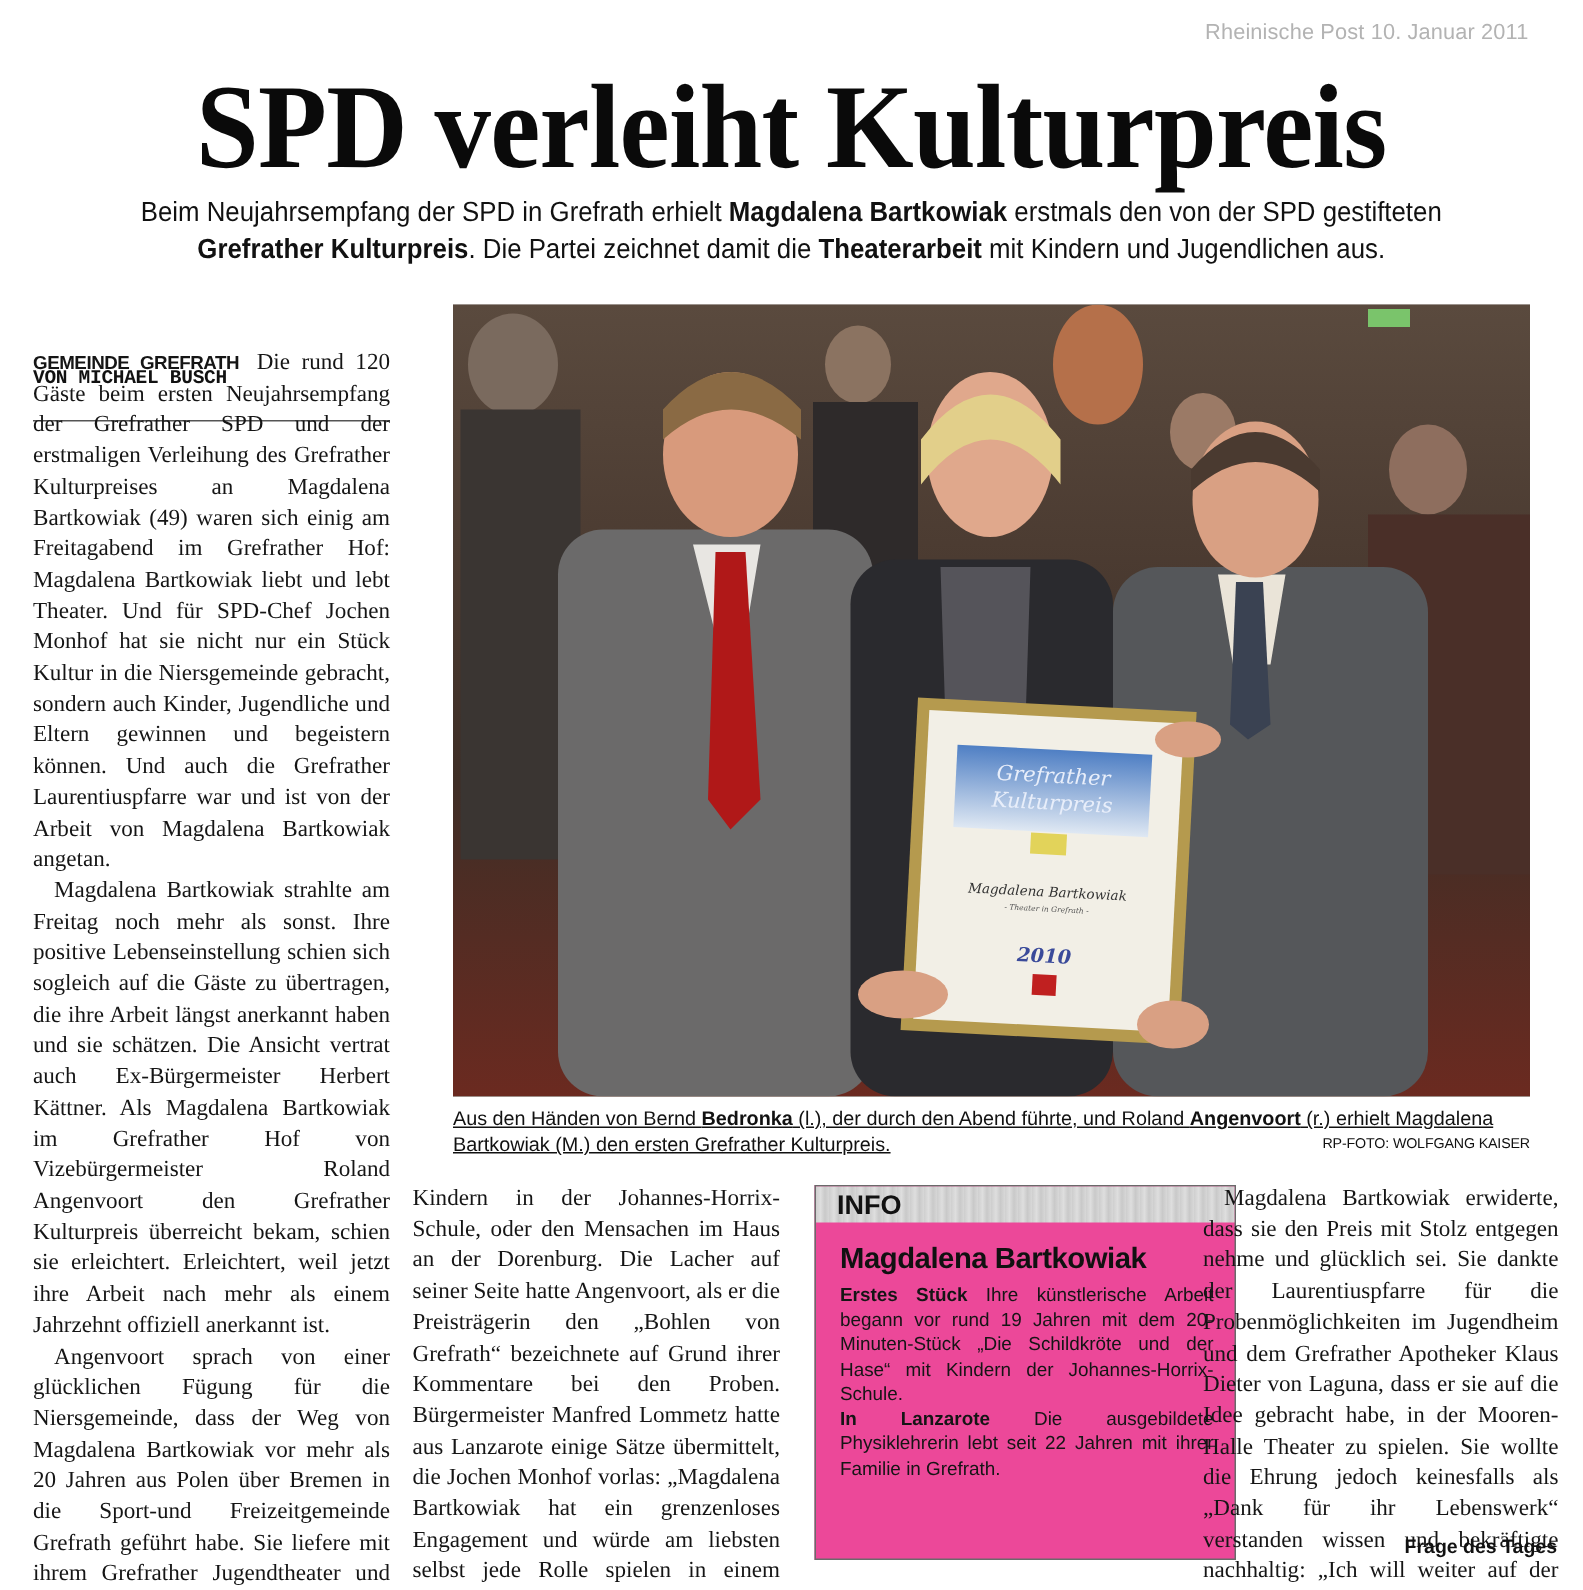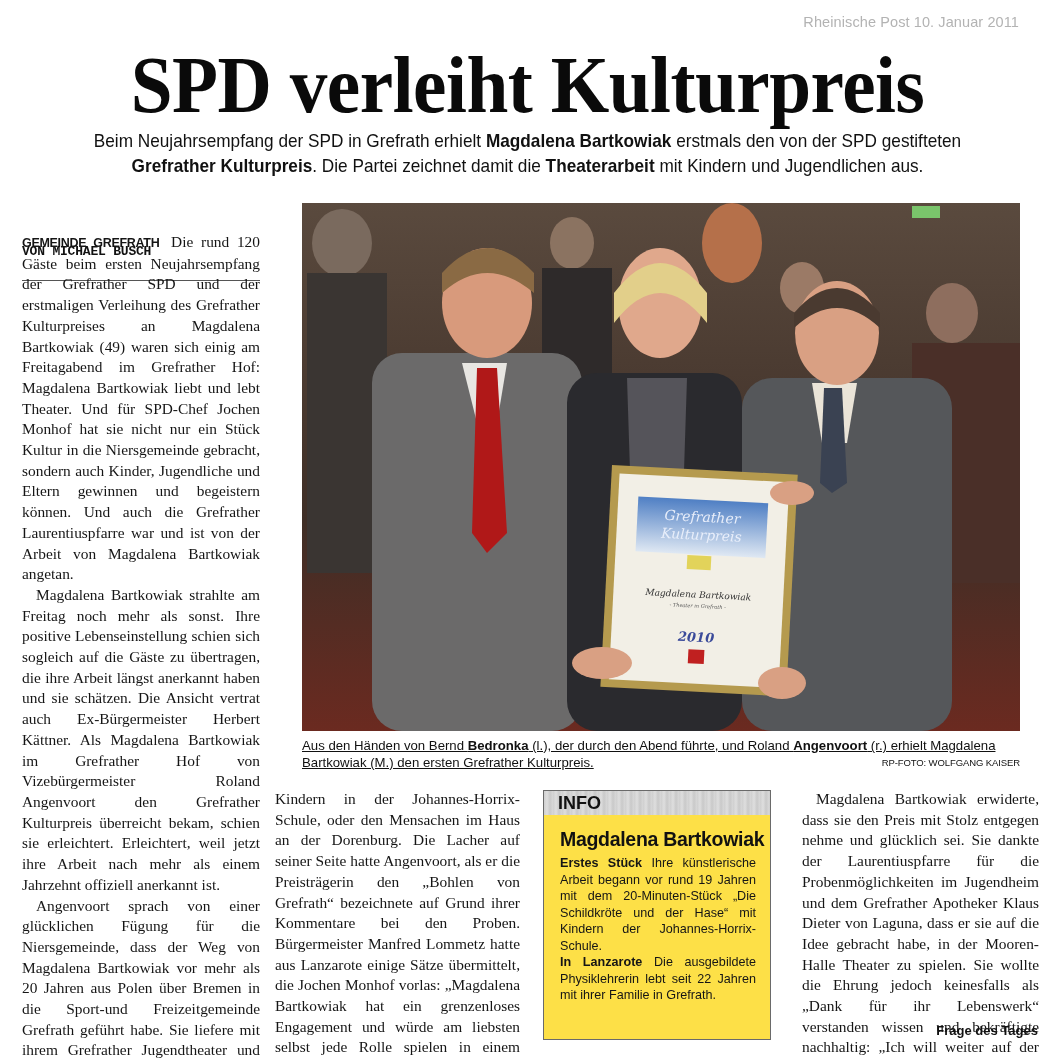--- a/index.html
+++ b/index.html
@@ -34,22 +34,22 @@
 
   .photo { position: absolute; top: 203px; left: 302px; width: 718px; height: 528px;
            background: #4a3a30; overflow: hidden; }
   .photo svg { display: block; }
 
   .caption { position: absolute; top: 737px; left: 302px; width: 718px;
              font-family: "Liberation Sans", sans-serif; font-size: 13.2px; line-height: 17px; color: #111; text-decoration: underline; }
   .caption b { font-weight: bold; }
   .credit { position: absolute; right: 0; bottom: 0; font-size: 9.5px; letter-spacing: -0.1px; }
 
-  .infobox { position: absolute; top: 790px; left: 543px; width: 228px; height: 250px;
-             border: 1px solid #6a6a6a; background: #fde047; }
+  .infobox { position: absolute; top: 790px; left: 543px; width: 281px; height: 250px;
+             border: 1px solid #6a6a6a; background: #ec4899; }
   .infobox-head { height: 24px; background: repeating-linear-gradient(90deg,#cfcfcf 0,#dedede 3px,#c9c9c9 6px,#d8d8d8 9px);
                   font-family: "Liberation Sans", sans-serif; font-weight: bold; font-size: 18px;
                   padding-left: 14px; line-height: 24px; color: #111; }
   .infobox-title { margin: 12px 0 0 16px; font-family: "Liberation Sans", sans-serif;
                    font-weight: bold; font-size: 19.5px; line-height: 24px; letter-spacing: -0.3px; }
   .infobox-body { margin: 4px 14px 0 16px; font-family: "Liberation Sans", sans-serif;
                   font-size: 12.6px; line-height: 16.5px; text-align: justify; color: #151515; }
   .infobox-body b { font-weight: bold; }
 
   .footer-teaser { position: absolute; top: 1023px; right: 17px; font-family: "Liberation Sans", sans-serif;

